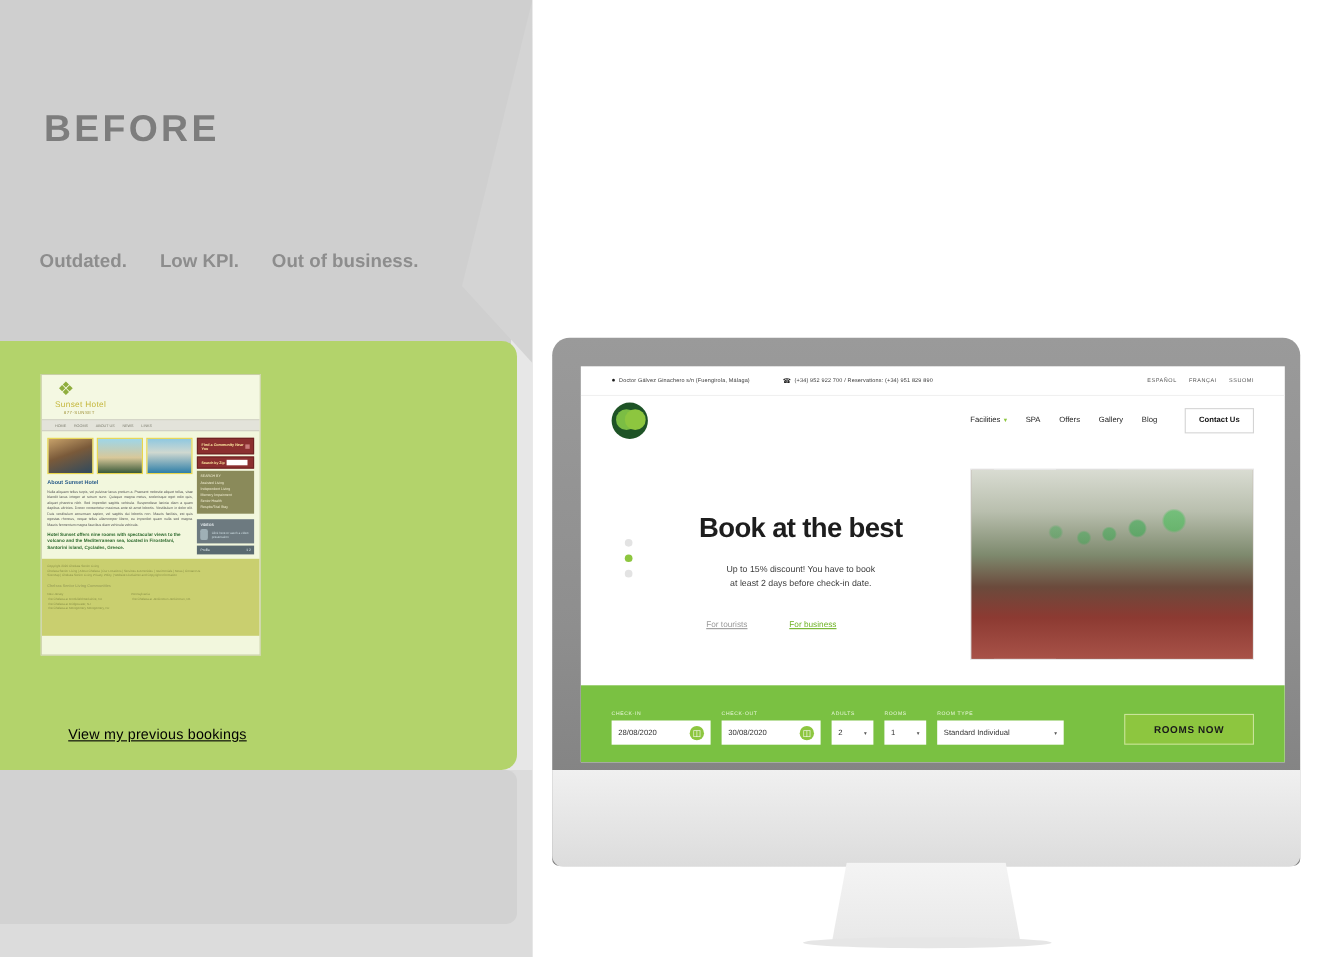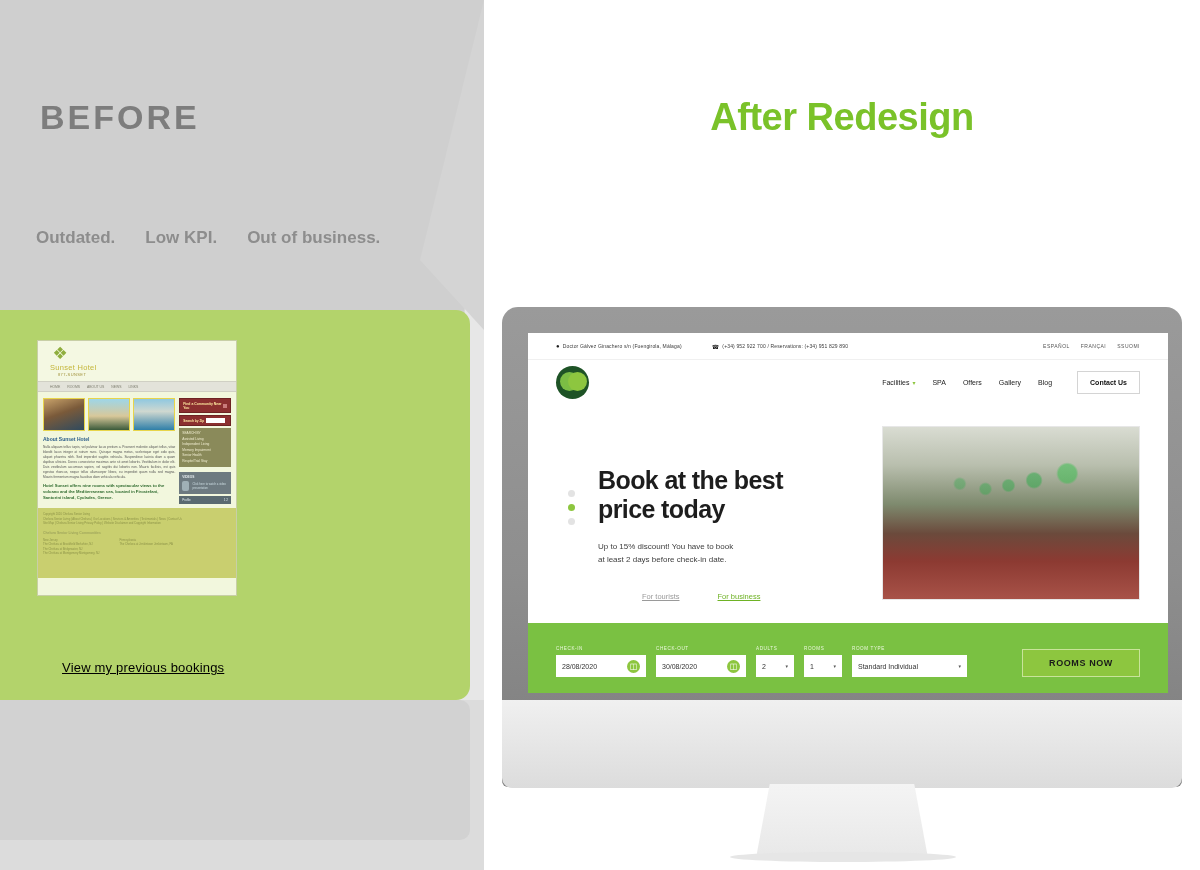--- a/index.html
+++ b/index.html
@@ -207,21 +207,21 @@
   }
 
   
   .hero { position: relative; height: 218px; padding: 0 28px; }
   .hero-dots {
     position: absolute; left: 40px; top: 86px;
     display: flex; flex-direction: column; gap: 7px;
   }
   .hero-dots i { width: 7px; height: 7px; border-radius: 50%; background: #e3e3e3; display: block; }
   .hero-dots i.on { background: #8dc63f; }
-  .hero-text { position: absolute; left: 70px; top: 62px; width: 260px; }
+  .hero-text { position: absolute; left: 70px; top: 62px; width: 260px; text-align: center; }
   .hero-h1 {
     font-size: 25px; font-weight: bold; color: #1d1d1d;
     line-height: 29px; letter-spacing: -.6px;
   }
   .hero-p {
     margin-top: 16px; font-size: 8px; color: #3d3d3d; line-height: 13px;
   }
   .hero-links { margin-top: 26px; display: flex; gap: 38px; font-size: 7.5px; }
   .hero-links .a1 { color: #9a9a9a; margin-left: 44px; }
   .hero-links .a2 { color: #6eb224; text-decoration: underline; }
@@ -379,21 +379,20 @@
             </div>
           </div>
         </div>
 
       </div>
     </div>
 
     <a class="old-link" href="#">View my previous bookings</a>
   </div>
 
-  <div class="after-title">After Redesign</div>
 
 
   <div class="monitor"></div>
   <div class="monitor-chin"></div>
   <div class="monitor-neck"></div>
   <div class="monitor-base"></div>
 
   <div class="screen">
 
     <div class="site-topbar">
@@ -431,21 +430,20 @@
 
     <div class="hero">
       <div class="hero-dots">
         <i></i>
         <i class="on"></i>
         <i></i>
       </div>
       <div class="hero-text">
         <div class="hero-h1">
           <div>Book at the best</div>
-          <div>price today</div>
         </div>
         <div class="hero-p">
           <div>Up to 15% discount! You have to book</div>
           <div>at least 2 days before check-in date.</div>
         </div>
         <div class="hero-links">
           <a class="a1" href="#">For tourists</a>
           <a class="a2" href="#">For business</a>
         </div>
       </div>

